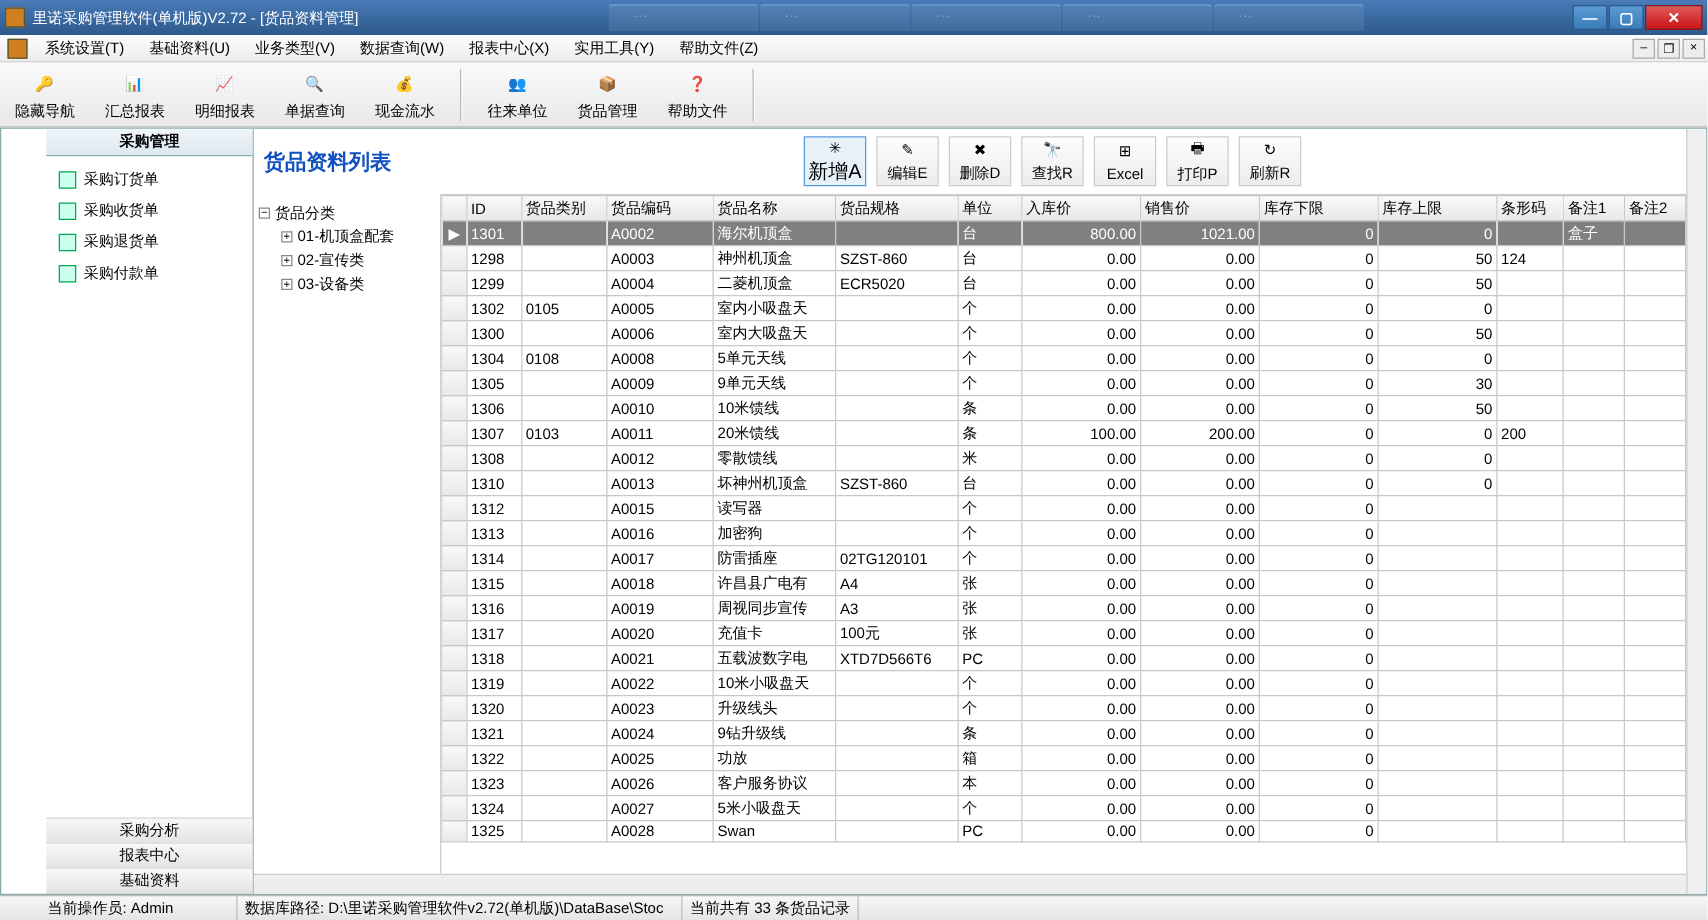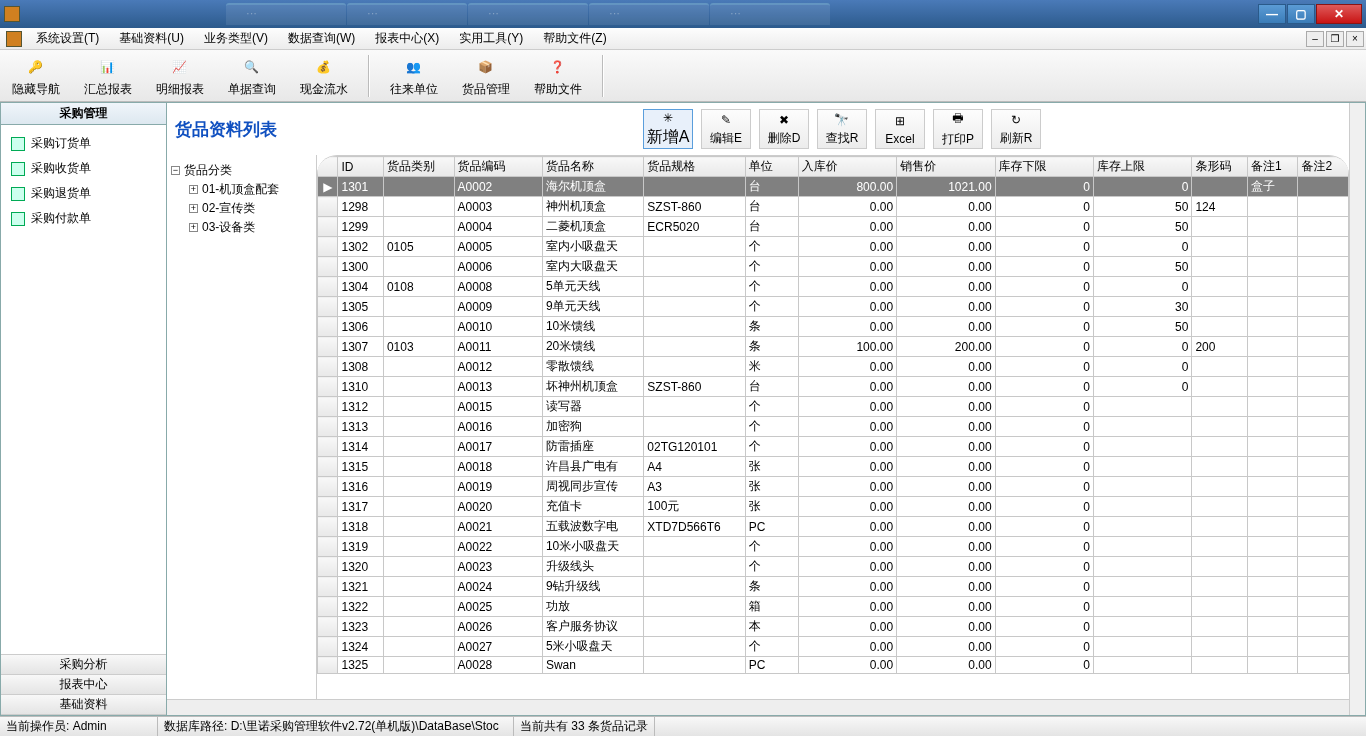--- a/index.html
+++ b/index.html
@@ -13,57 +13,58 @@
 .titlebar .winbtn.close { background:linear-gradient(#e05a5a,#c81414); border-color:#8a1414; width:46px;}
 .menubar { height:22px; background:linear-gradient(#fdfdfd,#ececec); border-bottom:1px solid #ccc; display:flex; align-items:center; padding:0 2px;}
 .menubar .micon { width:16px; height:16px; background:#d08020; border:1px solid #553; margin:0 4px;}
 .menubar .mitem { padding:2px 10px; cursor:default; }
 .menubar .mdibtns { margin-left:auto; display:flex; gap:2px;}
 .menubar .mdibtn { width:18px; height:16px; border:1px solid #aaa; background:#eee; display:flex; align-items:center; justify-content:center; font-size:10px;}
 .toolbar { height:52px; background:linear-gradient(#fafafa,#e8e8e8); border-bottom:1px solid #bbb; display:flex; align-items:center; padding:0 6px; gap:12px;}
 .tbtn { display:flex; flex-direction:column; align-items:center; padding:2px 6px; cursor:default;}
 .tbtn .tico { width:28px; height:28px; display:flex; align-items:center; justify-content:center;}
 .tsep { width:2px; height:42px; border-left:1px solid #bbb; border-right:1px solid #fff; margin:0 2px;}
-.body { flex:1; display:flex; overflow:hidden; background:#fff; border:1px solid #8aa;}
+.body { flex:1; display:flex; overflow:hidden; background:#fff; border:1px solid #8aa;padding-left:36px;}
 .sidebar { width:166px; display:flex; flex-direction:column; border-right:1px solid #8aa;}
 .sidehead { height:22px; background:linear-gradient(#f0f5fa,#dde8f0); border-bottom:1px solid #8aa; display:flex; align-items:center; justify-content:center; font-weight:bold;}
 .sideitems { flex:1; padding:6px 4px; overflow:auto;}
 .sideitem { display:flex; align-items:center; gap:6px; padding:4px 6px;}
 .sideitem .sic { width:14px; height:14px; border:1px solid #0a5; background:#cfe; }
 .sidebtm { border-top:1px solid #ccc;}
 .sidebtn { height:20px; background:linear-gradient(#f8f8f8,#e4e4e4); border-bottom:1px solid #ccc; display:flex; align-items:center; justify-content:center;}
 .main { flex:1; display:flex; overflow:hidden;}
 .tree { width:150px; border-right:1px solid #ccc; padding:6px 4px; overflow:auto;}
 .tree .tnode { display:flex; align-items:center; gap:4px; padding:1px 0;}
 .tree .box { width:9px; height:9px; border:1px solid #888; display:flex; align-items:center; justify-content:center; font-size:9px; line-height:9px;}
 .tree .sub { margin-left:18px;}
 .content { flex:1; display:flex; flex-direction:column; overflow:hidden;}
 .chead { display:flex; align-items:center; padding:6px 8px;}
 .chead .title { font-size:17px; font-weight:bold; color:#1050c0; margin-right: 140px;}
 .ctoolbar { display:flex; gap:8px; margin-left:auto; margin-right:300px;}
 .cbtn { width:50px; height:40px; border:1px solid #ccc; background:linear-gradient(#fdfdfd,#ececec); display:flex; flex-direction:column; align-items:center; justify-content:center; gap:2px; padding:1px;}
 .cbtn.active { border-color:#5a9edc; background:#e8f0fa;}
 .cbtn .cic { width:18px; height:18px; display:flex; align-items:center; justify-content:center;}
-.gridwrap { flex:1; overflow:auto; position:relative; border-top:1px solid #ccc;border-radius:20px;}
+.gridwrap { flex:1; overflow:auto; position:relative; border-top:1px solid #ccc;}
 table { border-collapse:collapse; width:100%; }
 th, td { border:1px solid #c8c8c8; padding:1px 3px; height:17px; white-space:nowrap; overflow:hidden;}
 th { background:linear-gradient(#f8f8f8,#e8e8e8); text-align:left; font-weight:normal; position:sticky; top:0;}
 td.num { text-align:right; }
 tr.sel td { background:#808080; color:#fff; }
 .rowhead { width:14px; background:linear-gradient(#f8f8f8,#e8e8e8); border:1px solid #c8c8c8; text-align:center;}
-.statusbar { height:20px; background:linear-gradient(#f8f8f8,#e4e4e4); border-top:1px solid #bbb; display:flex; align-items:center; font-size:12px;}
+.statusbar { height:20px; background:linear-gradient(#f8f8f8,#e4e4e4); border-top:1px solid #bbb; display:flex; align-items:center; font-size:12px;padding-left:32px;}
 .statusbar .cell { padding:0 6px; border-right:1px solid #bbb; height:100%; display:flex; align-items:center;}
 .hscroll { height:16px; background:#eee; border-top:1px solid #ccc;}
 .vscroll-outer { width:16px; background:#f0f0f0; border-left:1px solid #ccc;}
 </style>
 </head>
 <body>
 
 <div class="titlebar">
   <div class="ticon"></div>
+  <div>里诺采购管理软件(单机版)V2.72 - [货品资料管理]</div>
   <div class="tabs">
     <div class="tab">···</div>
     <div class="tab">···</div>
     <div class="tab">···</div>
     <div class="tab">···</div>
     <div class="tab">···</div>
   </div>
   <div class="winbtns">
     <div class="winbtn">—</div>
     <div class="winbtn">▢</div>

